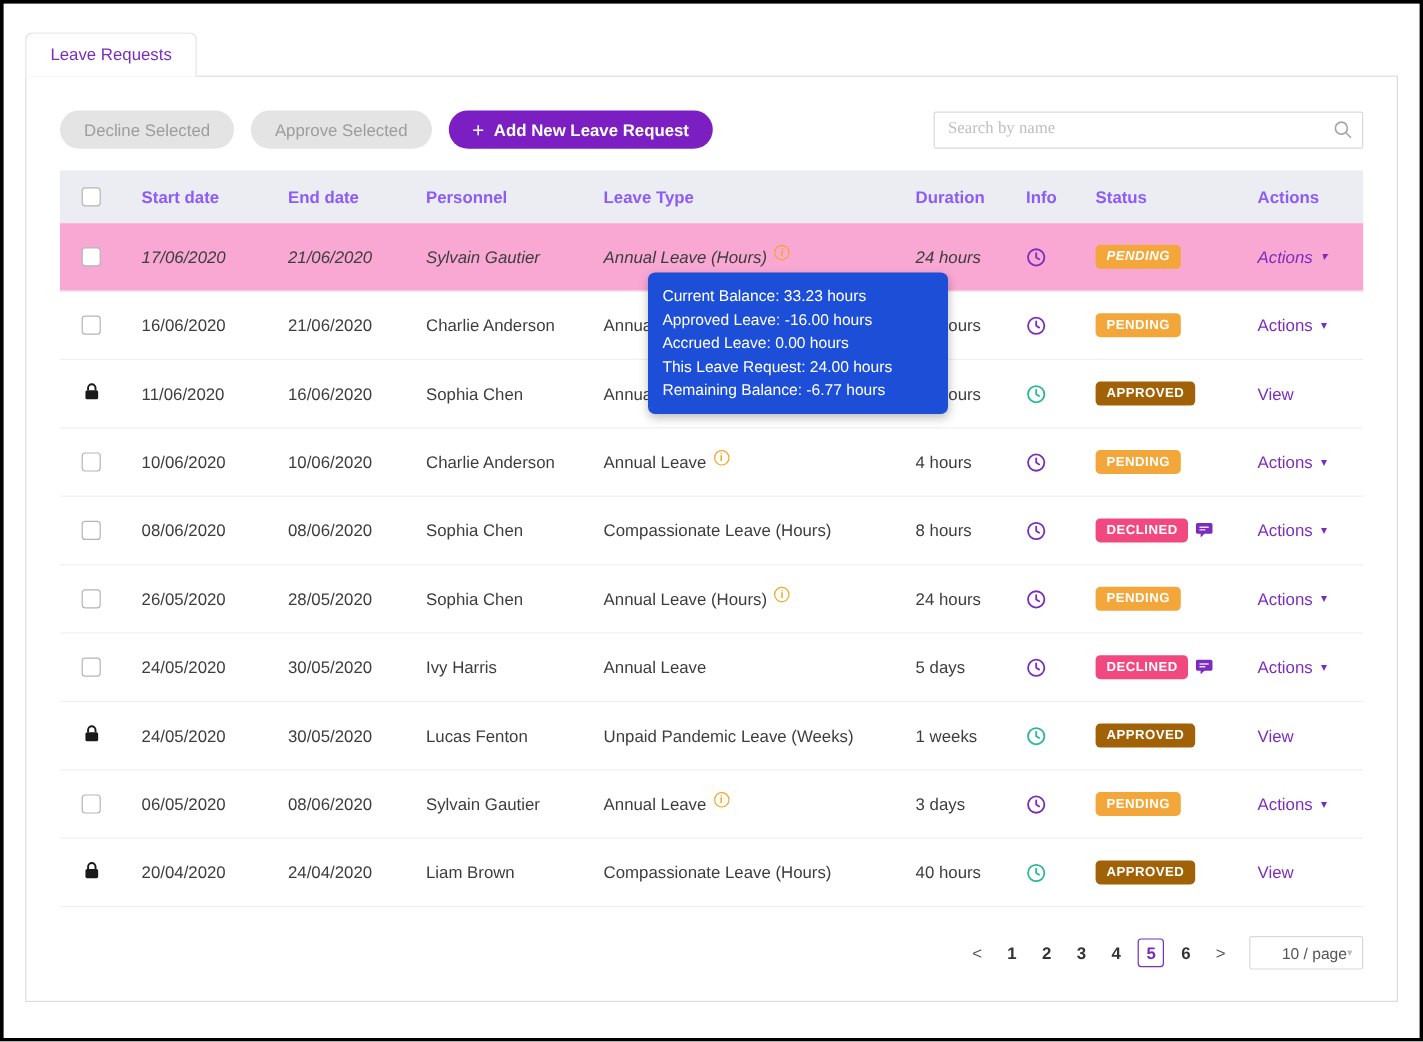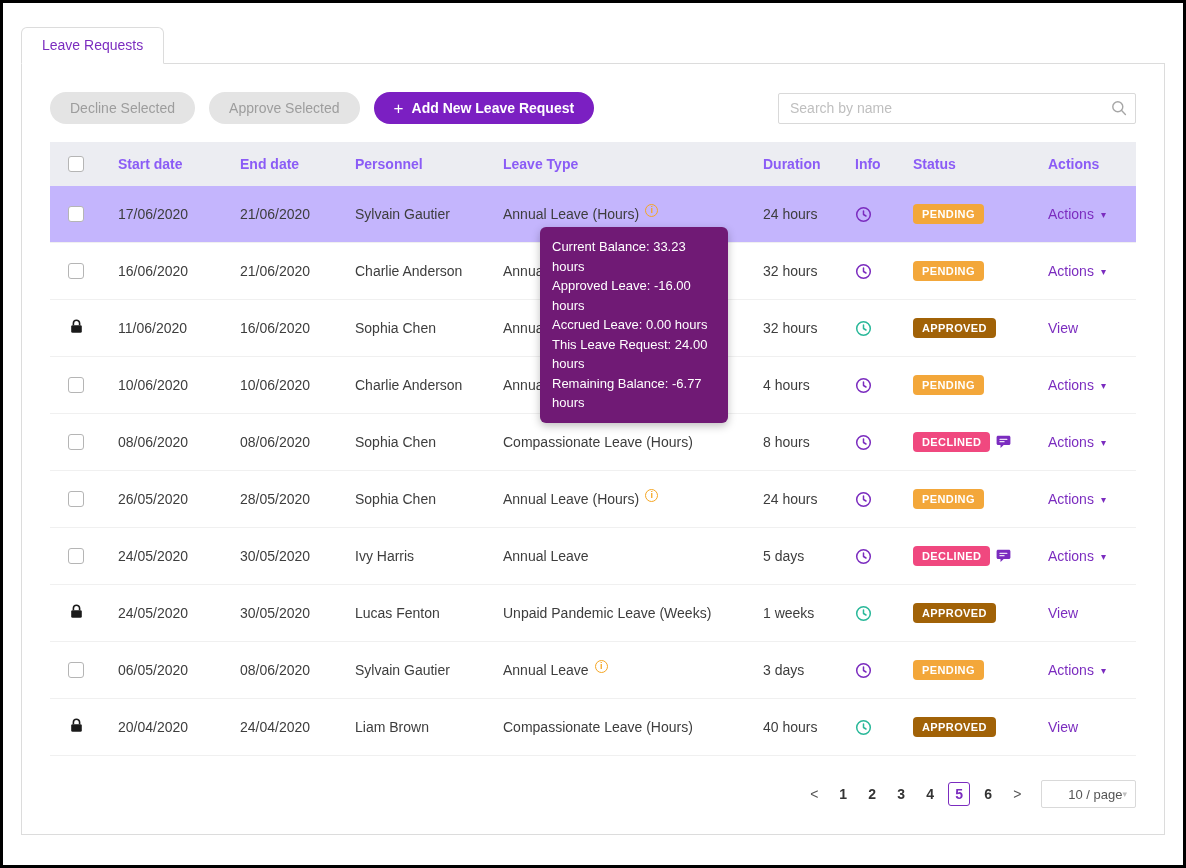--- a/index.html
+++ b/index.html
@@ -26,32 +26,32 @@
   .btn {
     height: 32px; border: none; border-radius: 16px; padding: 0 20px;
     font-size: 14px; font-family: inherit; display: inline-flex; align-items: center; gap: 8px;
   }
   .btn.disabled { background: #e4e4e4; color: #9d9d9d; cursor: not-allowed; }
   .btn.primary { background: #7b1fc2; color: #fff; cursor: pointer; font-weight: 600; }
   .btn .plus { font-size: 17px; font-weight: 400; line-height: 1; }
   .search-wrap { margin-left: auto; position: relative; width: 358px; }
   .search-wrap input {
     width: 100%; height: 31px; border: 1px solid #d9d9d9; border-radius: 2px;
-    padding: 0 32px 0 11px; font-size: 14px; font-family: Liberation Sans, sans-serif; color: #4c1d95;
+    padding: 0 32px 0 11px; font-size: 14px; font-family: Liberation Serif, serif; color: #4c1d95;
   }
   .search-wrap input::placeholder { color: #bfbfbf; }
   .search-wrap .search-icon { position: absolute; right: 9px; top: 7px; }
   
   .thead, .trow {
     display: grid; grid-template-columns: 52px 122px 115px 148px 260px 92px 58px 135px 1fr;
     align-items: center;
   }
   .thead { background: #ecedf2; height: 44px; font-weight: 700; font-size: 14px; color: #8b5cf6; }
   .trow { height: 57px; border-bottom: 1px solid #f0f0f0; font-size: 14px; color: #3d3d3d; }
-  .trow.highlight { background: #c4b5fd; }
+  .trow.highlight { background: #f9a8d4; font-style: italic; }
   .cell { padding-left: 16px; display: flex; align-items: center; gap: 6px; }
   .c-select { justify-content: center; padding-left: 0; }
   .checkbox {
     width: 16px; height: 16px; border: 1.5px solid #b5b5b5; border-radius: 3px; background: #fff;
     display: inline-block; cursor: pointer;
   }
   .info-icon {
     width: 13px; height: 13px; border: 1.5px solid #f5a623; border-radius: 50%;
     color: #f5a623; font-size: 9px; font-weight: 700; line-height: 1;
     display: inline-flex; align-items: center; justify-content: center;
@@ -65,22 +65,22 @@
     letter-spacing: .4px; color: #fff; white-space: nowrap;
   }
   .badge.pending { background: #f3a73a; }
   .badge.approved { background: #a16207; }
   .badge.declined { background: #f0487f; }
   .comment { display: inline-flex; cursor: pointer; }
   .action-link { color: #7b2cbf; cursor: pointer; display: inline-flex; align-items: center; gap: 7px; text-decoration: none; }
   .action-link .caret { font-size: 10px; }
   
   .tooltip {
-    position: absolute; left: 518px; top: 163px; z-index: 10; width: 188px;
-    background: #701a75; color: #fff; border-radius: 6px; padding: 10px 12px;
+    position: absolute; left: 518px; top: 163px; z-index: 10; width: 250px;
+    background: #1d4ed8; color: #fff; border-radius: 6px; padding: 10px 12px;
     font-size: 13px; line-height: 19.5px; box-shadow: 0 3px 8px rgba(0,0,0,.25);
   }
   
   .pagination {
     display: flex; align-items: center; justify-content: flex-end; gap: 7px;
     margin-top: 24px; font-size: 14px; color: #444;
   }
   .page-arrow { width: 22px; height: 24px; display: inline-flex; align-items: center; justify-content: center; color: #555; cursor: pointer; }
   .page-num { width: 22px; height: 24px; display: inline-flex; align-items: center; justify-content: center; font-weight: 700; color: #333; cursor: pointer; border-radius: 3px; }
   .page-num.active { border: 1px solid #7b2cbf; color: #7b2cbf; background: #fff; }

